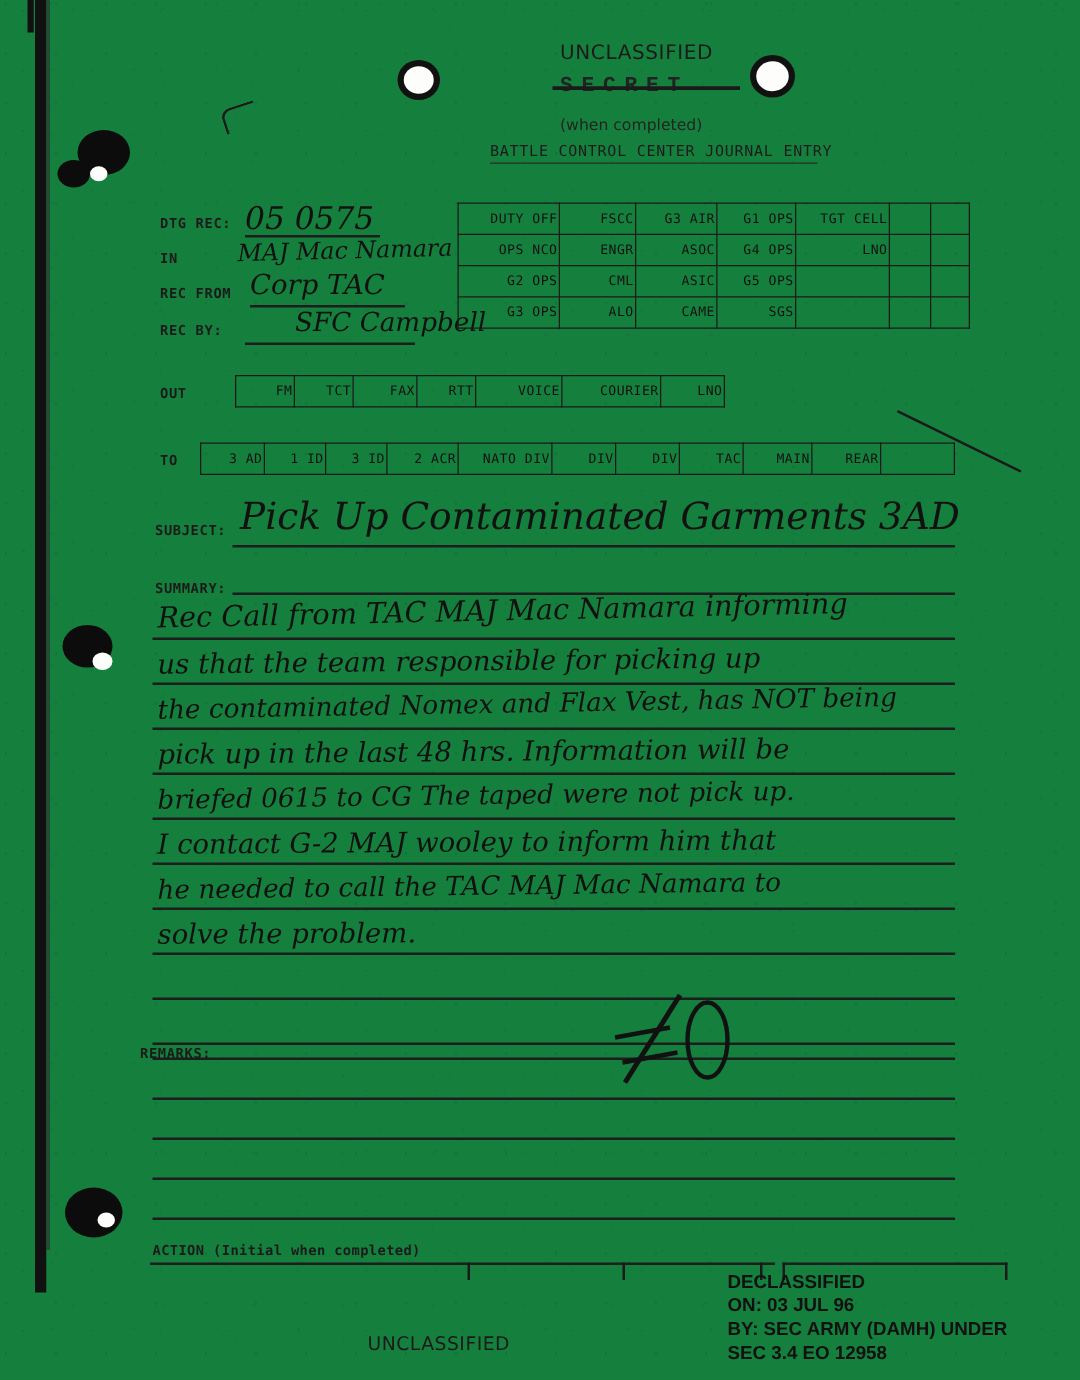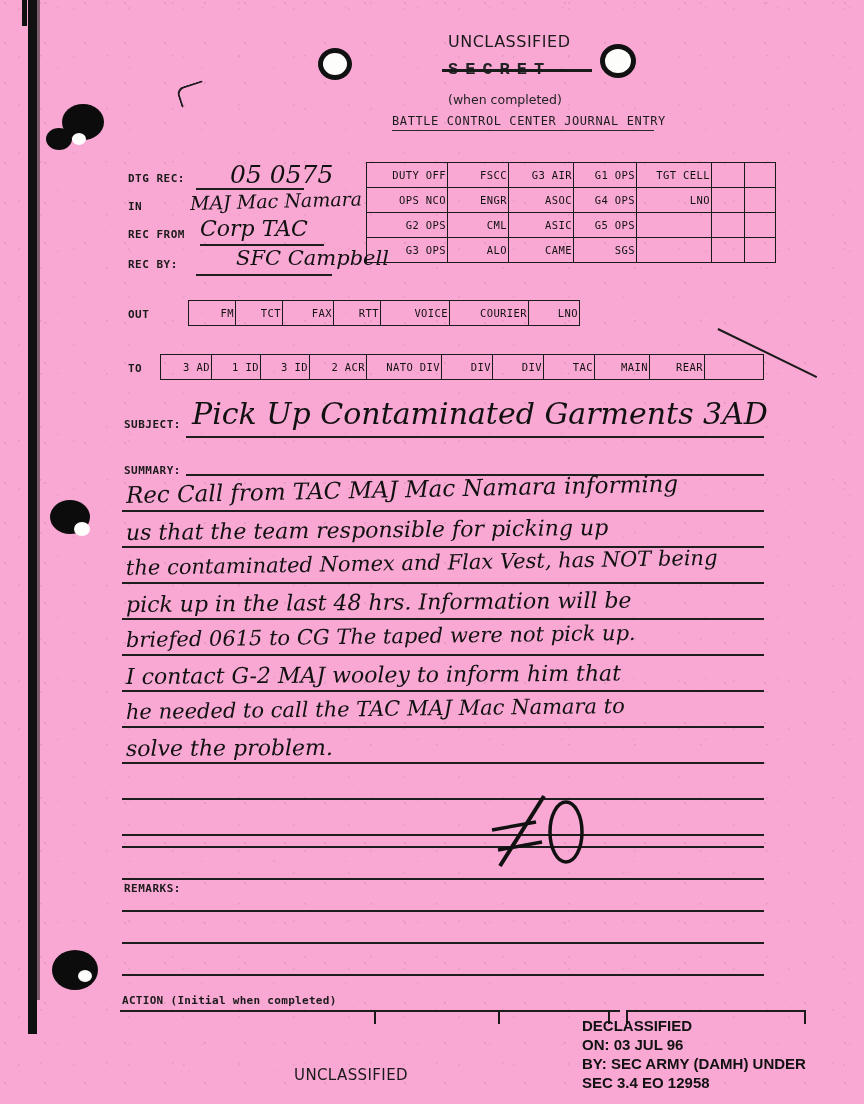--- a/index.html
+++ b/index.html
@@ -1,19 +1,19 @@
 <!DOCTYPE html>
 <html><head>
 <meta charset="utf-8">
 <style>
   html,body{margin:0;padding:0;background:#fff;}
   body{width:864px;height:1104px;position:relative;overflow:hidden;
        font-family:"Liberation Sans",sans-serif;color:#111;}
 
-  .page{position:absolute;inset:0;background:#f9a8d4;}
+  .page{position:absolute;inset:0;background:#15803d;}
 
   
   .grain{position:absolute;inset:0;pointer-events:none;
     background-image:
       radial-gradient(circle at 12% 7%, rgba(0,0,0,.10) 0 1px, transparent 1px),
       radial-gradient(circle at 34% 18%, rgba(0,0,0,.08) 0 1px, transparent 1px),
       radial-gradient(circle at 62% 5%, rgba(0,0,0,.09) 0 1px, transparent 1px),
       radial-gradient(circle at 81% 12%, rgba(0,0,0,.07) 0 1px, transparent 1px),
       radial-gradient(circle at 23% 30%, rgba(0,0,0,.05) 0 1px, transparent 1px),
       radial-gradient(circle at 90% 40%, rgba(0,0,0,.05) 0 1px, transparent 1px);
@@ -114,21 +114,21 @@
   </div>
   <div class="whencomp">(when completed)</div>
   <div class="bccje">
     <span>BATTLE CONTROL CENTER JOURNAL ENTRY</span>
     <span class="ul"></span>
   </div>
 
   <div class="hook"></div>
 
   <div class="lbl" style="left:128px;top:172px;">DTG REC:</div>
-  <div class="hw" style="left:196px;top:160px;font-size:25px;margin-left:34px;">05 0575</div>
+  <div class="hw" style="left:196px;top:160px;font-size:25px;">05 0575</div>
   <div class="rule" style="left:196px;top:188px;width:108px;"></div>
 
   <div class="lbl" style="left:128px;top:200px;">IN</div>
 
   <div class="hw" style="left:190px;top:192px;font-size:19px;transform:rotate(-1.5deg);">MAJ Mac Namara</div>
 
   <div class="lbl" style="left:128px;top:228px;">REC FROM</div>
   <div class="hw" style="left:200px;top:216px;font-size:22px;">Corp TAC</div>
   <div class="rule" style="left:200px;top:244px;width:124px;"></div>
 
@@ -235,21 +235,21 @@
       <div class="rule" style="left: 122px; top: 582px; width: 642px;"></div>
       <div class="rule" style="left: 122px; top: 618px; width: 642px;"></div>
       <div class="rule" style="left: 122px; top: 654px; width: 642px;"></div>
       <div class="rule" style="left: 122px; top: 690px; width: 642px;"></div>
       <div class="rule" style="left: 122px; top: 726px; width: 642px;"></div>
       <div class="rule" style="left: 122px; top: 762px; width: 642px;"></div>
       <div class="rule" style="left: 122px; top: 798px; width: 642px;"></div>
       <div class="rule" style="left: 122px; top: 834px; width: 642px;"></div>
     </div>
 
-  <div class="lbl" style="left:124px;top:836px;margin-top:46px;">REMARKS:</div>
+  <div class="lbl" style="left:112px;top:836px;">REMARKS:</div>
   <div id="remarks-rules">
       <div class="rule" style="left: 122px; top: 846px; width: 642px;"></div>
       <div class="rule" style="left: 122px; top: 878px; width: 642px;"></div>
       <div class="rule" style="left: 122px; top: 910px; width: 642px;"></div>
       <div class="rule" style="left: 122px; top: 942px; width: 642px;"></div>
       <div class="rule" style="left: 122px; top: 974px; width: 642px;"></div>
     </div>
 
   <svg style="position:absolute;left:488px;top:788px;width:110px;height:90px;">
     <path d="M12,78 L56,8" stroke="#111" stroke-width="4" fill="none"></path>

